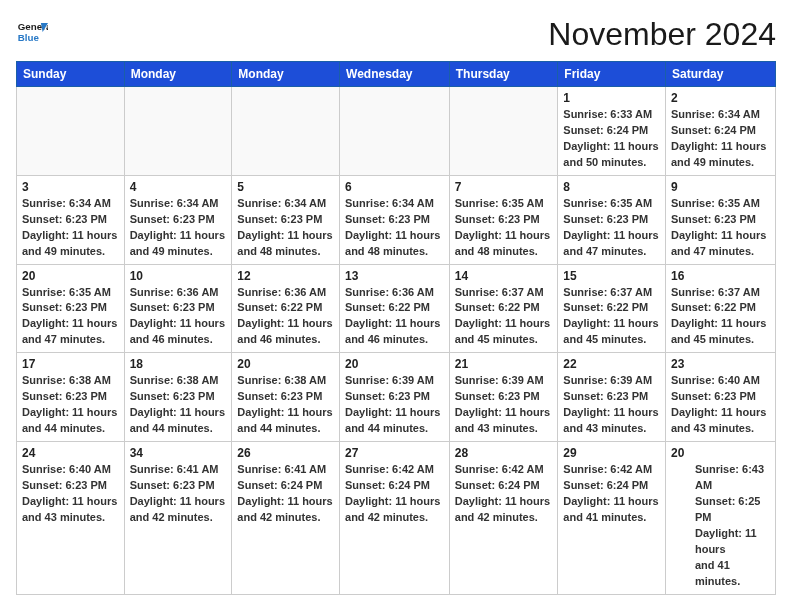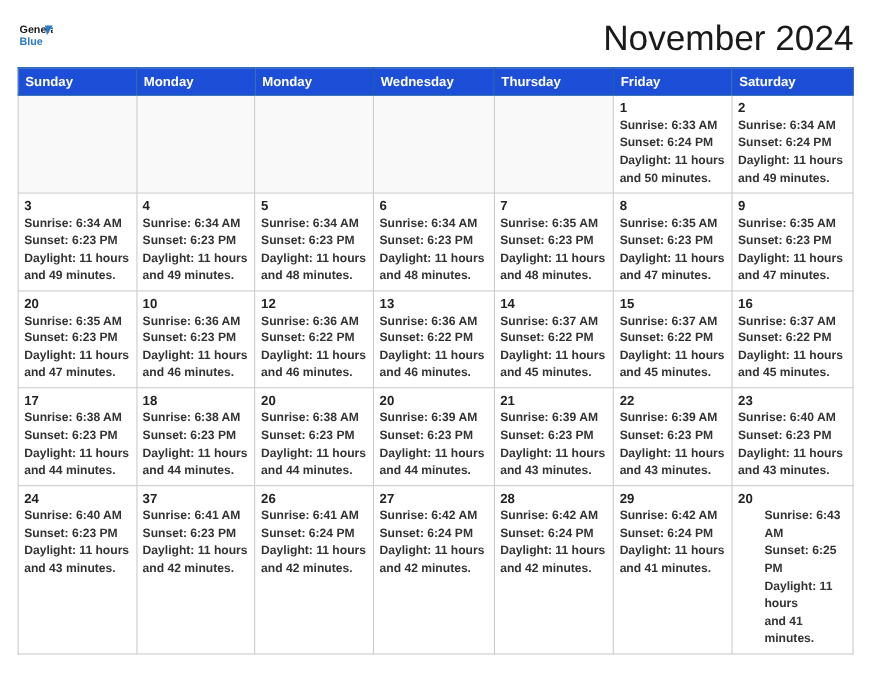--- a/index.html
+++ b/index.html
@@ -292,21 +292,21 @@
         </tr>
         <tr>
           <td>
             <span class="day-num">24</span>
             <div class="day-info" style="white-space: pre-line;">Sunrise: 6:40 AM
 Sunset: 6:23 PM
 Daylight: 11 hours
 and 43 minutes.</div>
           </td>
           <td>
-            <span class="day-num">37</span>
+            <span class="day-num">34</span>
             <div class="day-info" style="white-space: pre-line;">Sunrise: 6:41 AM
 Sunset: 6:23 PM
 Daylight: 11 hours
 and 42 minutes.</div>
           </td>
           <td>
             <span class="day-num">26</span>
             <div class="day-info" style="white-space: pre-line;">Sunrise: 6:41 AM
 Sunset: 6:24 PM
 Daylight: 11 hours

